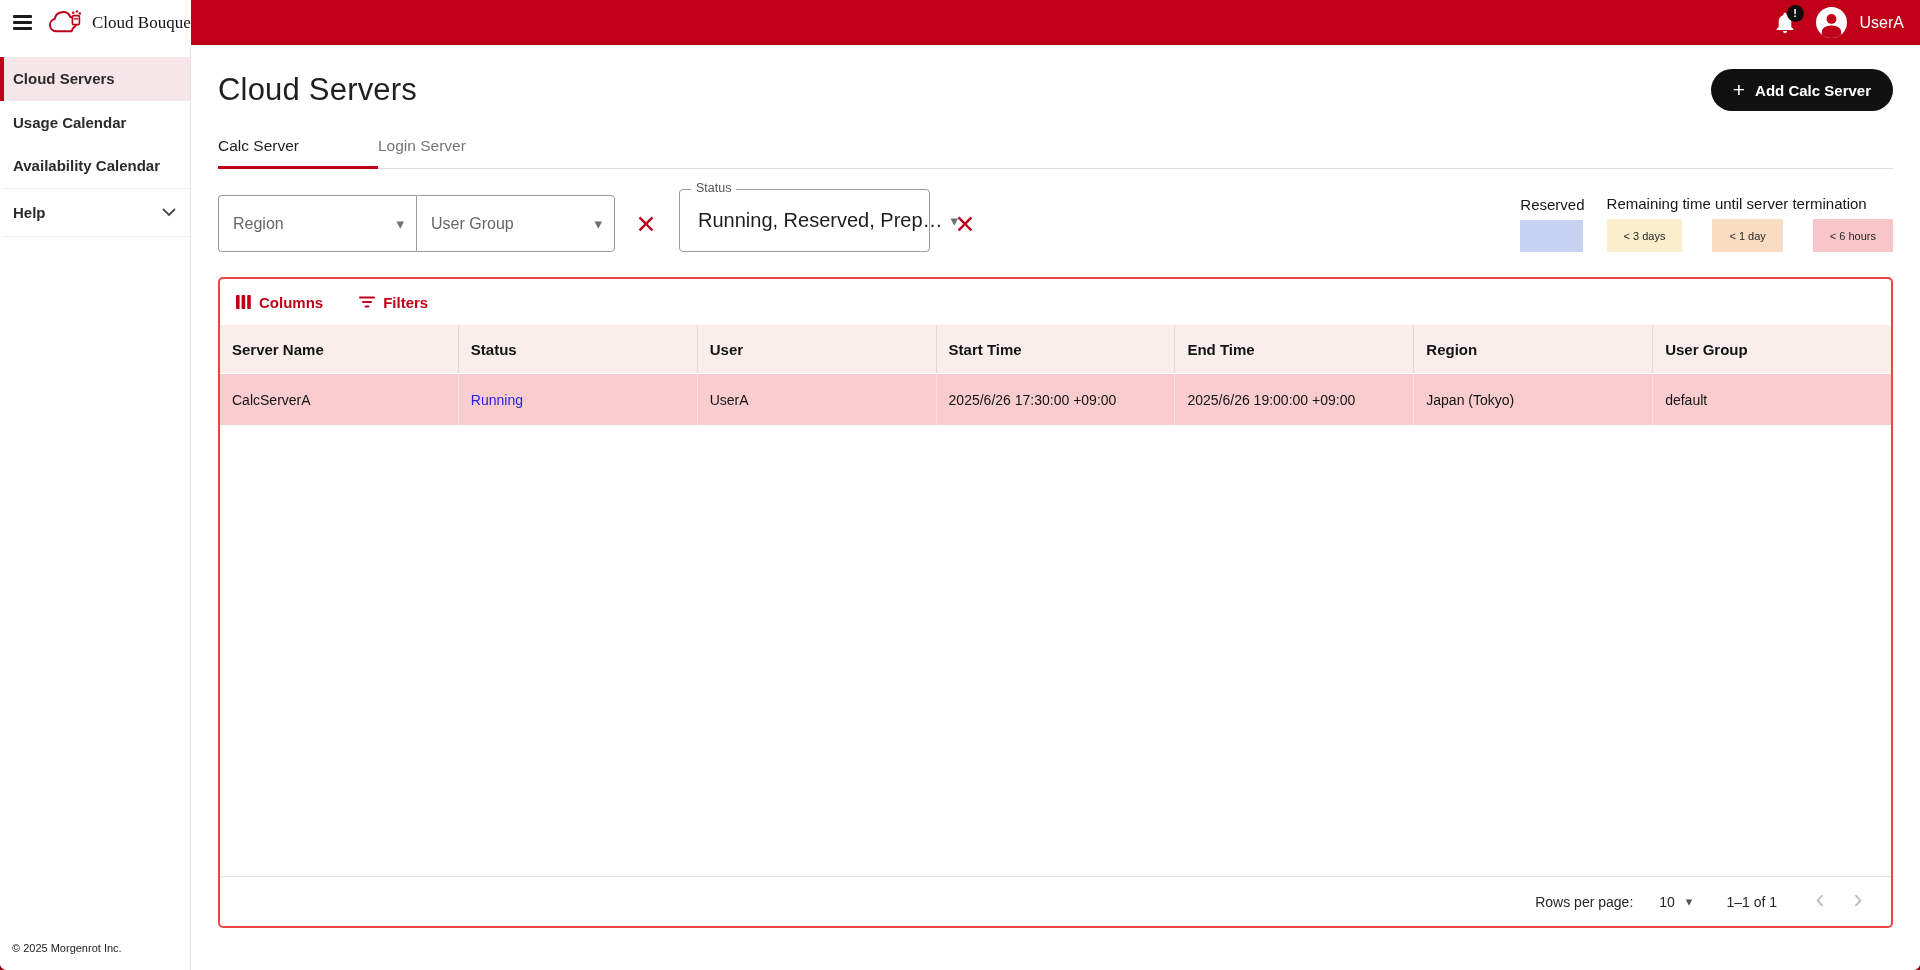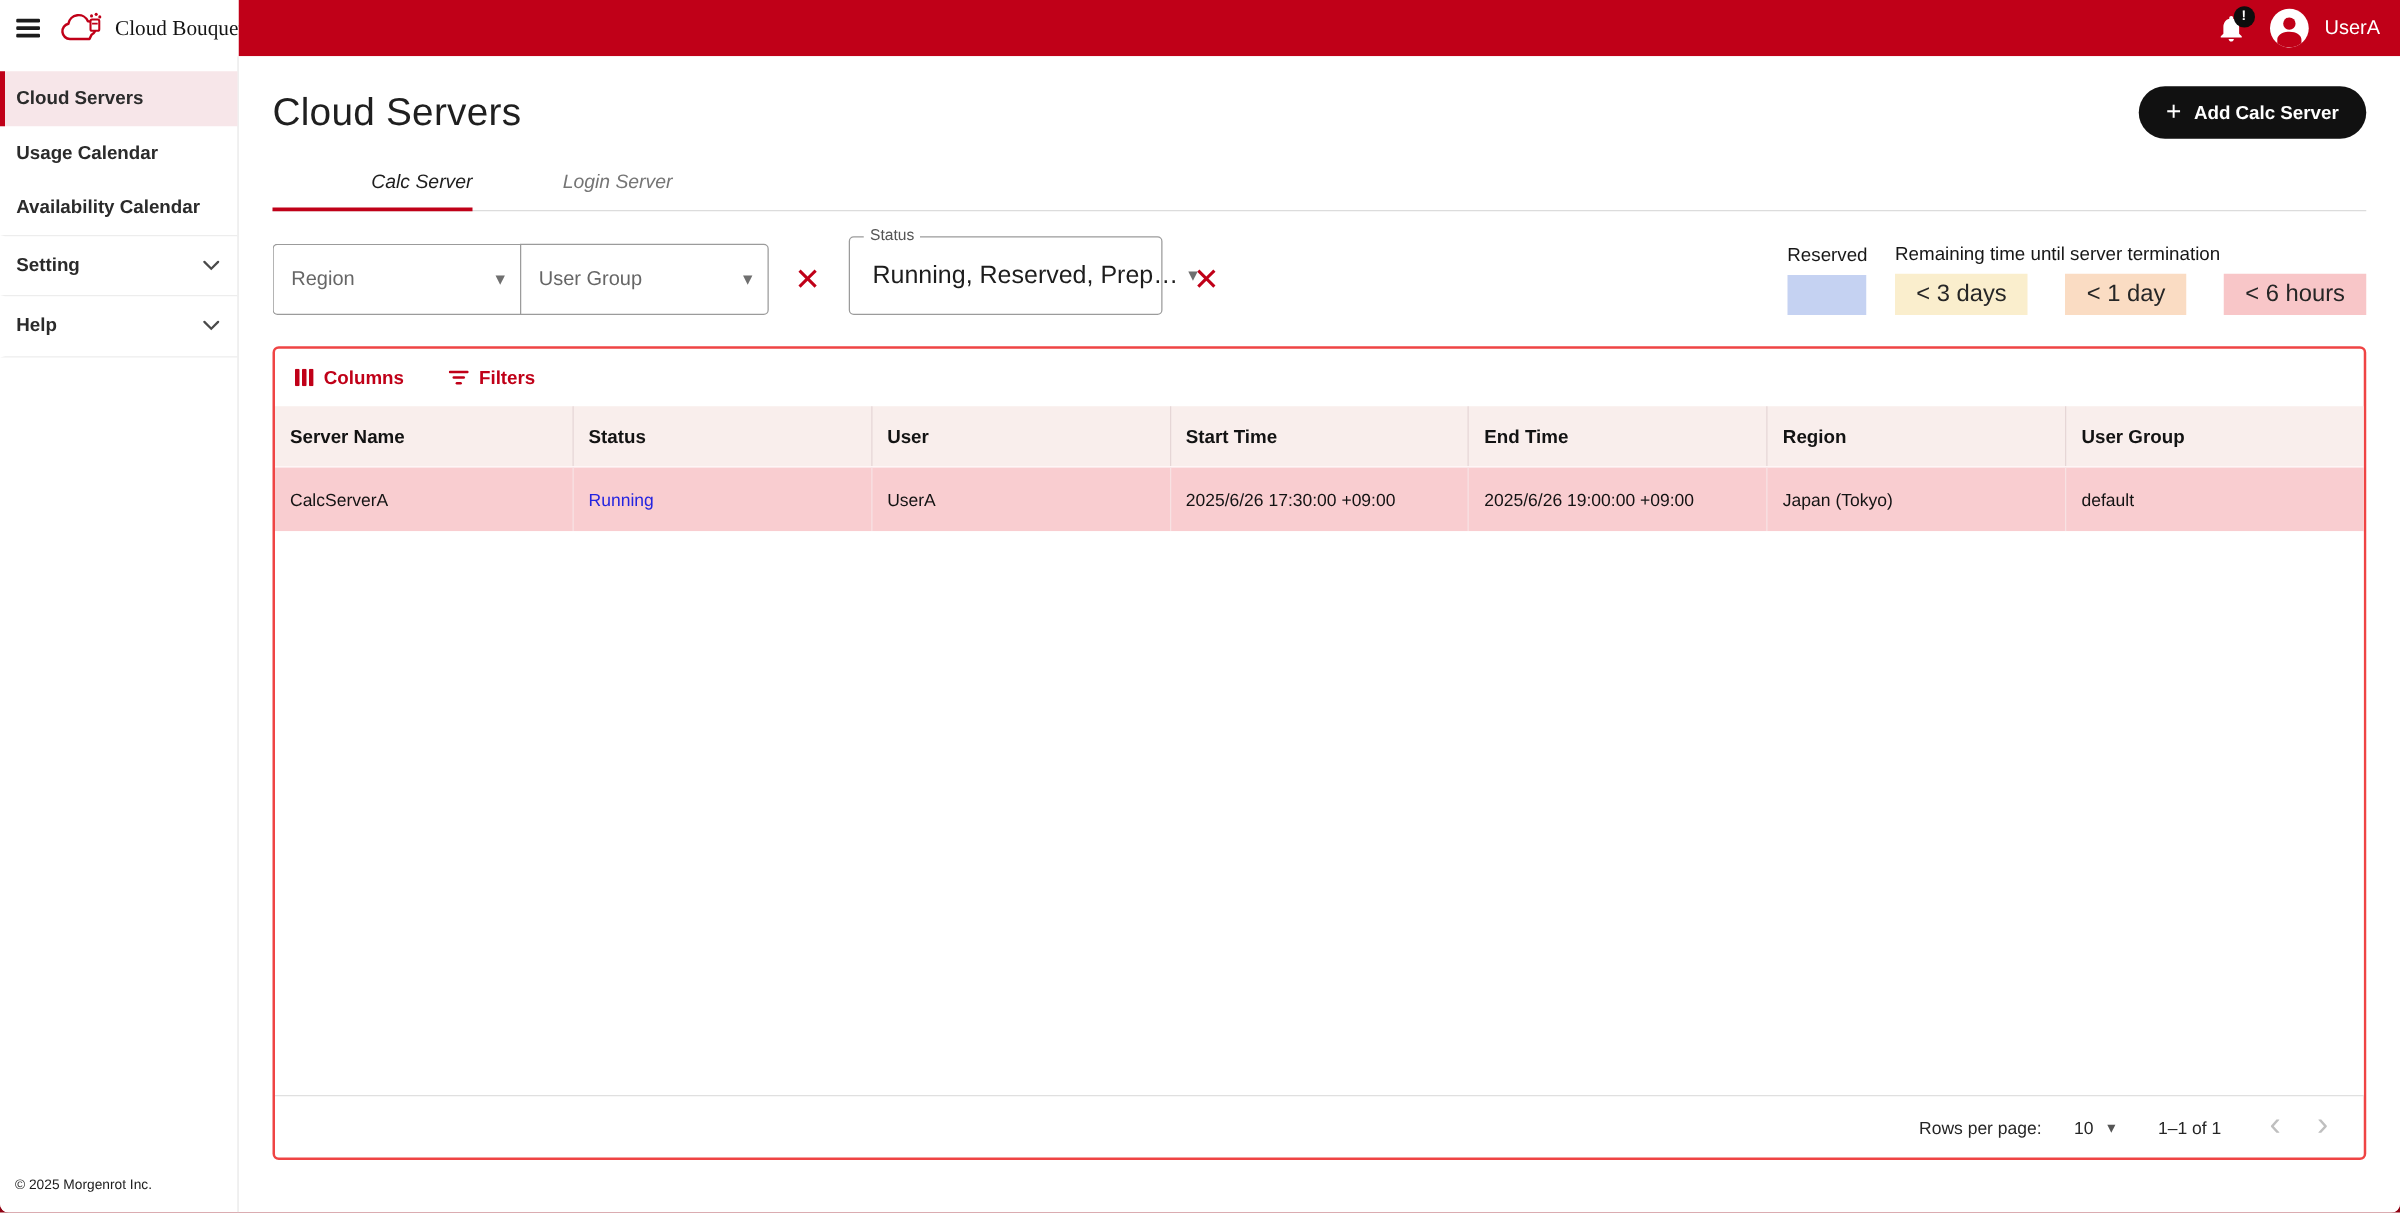--- a/index.html
+++ b/index.html
@@ -44,21 +44,21 @@
 
   .main { flex:1; min-width:0; display:flex; flex-direction:column; background:#fff; padding:0 27px; }
 
   
   .main-head { display:flex; align-items:center; justify-content:space-between; margin-top:24px; }
   .page-title { margin:0; font-size:31px; font-weight:400; color:#1f1f1f; letter-spacing:.2px; }
   .add-btn { display:flex; align-items:center; gap:10px; background:var(--add-button-bg,#111); color:#fff; border:none; border-radius:22px; height:42px; padding:0 22px; font-size:15px; font-weight:700; cursor:pointer; font-family:inherit; }
   .add-btn .plus { font-size:21px; font-weight:400; line-height:1; margin-top:-2px; }
 
   .tabs { display:flex; margin-top:15px; border-bottom:1px solid #dcdcdc; }
-  .tab { width:160px; text-align:right; padding:11px 0 13px; font-size:15.5px; color:#757575; font-weight:500; cursor:pointer; position:relative;font-style:italic; }
+  .tab { width:160px; text-align:left; padding:11px 0 13px; font-size:15.5px; color:#757575; font-weight:500; cursor:pointer; position:relative; }
   .tab.active { color:#1e1e1e; }
   .tab.active::after { content:""; position:absolute; left:0; right:0; bottom:-1px; height:3px; background:var(--primary,#c00018); }
 
   
   .filter-row { display:flex; align-items:flex-end; justify-content:space-between; margin-top:20px; }
   .filters-left { display:flex; align-items:flex-end; }
   .select-pair { display:flex; }
   .sel { height:57px; border:1px solid #9b9b9b; background:#fff; display:flex; align-items:center; justify-content:space-between; padding:0 12px 0 14px; cursor:pointer; }
   .sel.region { width:198px; border-radius:4px 0 0 4px; border-right:none; }
   .sel.ugroup { width:199px; border-radius:0 4px 4px 0; }
@@ -68,21 +68,21 @@
   .status-sel { position:relative; width:251px; height:63px; border:1px solid #9b9b9b; border-radius:4px; background:#fff; display:flex; align-items:center; justify-content:space-between; padding:0 12px 0 18px; cursor:pointer; }
   .status-label { position:absolute; top:-9px; left:11px; background:#fff; padding:0 5px; font-size:12.5px; color:#555; }
   .status-value { font-size:20px; color:#1d1d1d; white-space:nowrap; }
 
   
   .legend { display:flex; align-items:center; gap:22px; }
   .legend-col { display:flex; flex-direction:column; gap:7px; }
   .legend-label { font-size:15px; color:#171717; white-space:nowrap; }
   .swatch { width:63px; height:32px; background:var(--reserved-blue,#c5d2f2); }
   .chips { display:flex; gap:30px; }
-  .chip { height:33px; display:flex; align-items:center; justify-content:center; padding:0 17px; font-size:19px; color:#262626; white-space:nowrap; }
+  .chip { height:33px; display:flex; align-items:center; justify-content:center; padding:0 17px; font-size:11px; color:#262626; white-space:nowrap; }
   .chip.c0 { background:var(--chip-3days,#faeecd); }
   .chip.c1 { background:var(--chip-1day,#fadcc3); }
   .chip.c2 { background:var(--chip-6hours,#f8c6c8); }
 
   
   .table-card { flex:1; margin-top:25px; margin-bottom:42px; border:2px solid #ef4444; border-radius:5px; display:flex; flex-direction:column; min-height:0; overflow:hidden; }
   .toolbar { display:flex; align-items:center; gap:20px; height:46px; padding:0 8px; flex:0 0 46px; }
   .tool-btn { display:flex; align-items:center; gap:8px; background:none; border:none; color:var(--primary,#c00018); font-size:15px; font-weight:700; cursor:pointer; font-family:inherit; padding:4px 8px; }
   .thead { display:flex; height:48px; flex:0 0 48px; background:var(--table-header-bg,#f9eeec); }
   .th { flex:1; display:flex; align-items:center; padding:0 12px; font-weight:700; font-size:15px; color:#131313; border-right:1px solid #e6d6d6; cursor:pointer; }
@@ -145,28 +145,20 @@
     <nav class="sidebar">
       <div class="side-item selected">
         <span>Cloud Servers</span>
       </div>
       <div class="side-item">
         <span>Usage Calendar</span>
       </div>
       <div class="side-item">
         <span>Availability Calendar</span>
       </div>
-      <div class="side-item accordion">
-        <span>Setting</span>
-        <span class="chev">
-          <svg width="14" height="9" viewBox="0 0 14 9" fill="none">
-              <path d="M1.5 1.5 L7 7 L12.5 1.5" stroke="#4a4a4a" stroke-width="1.8" stroke-linecap="round" fill="none"></path>
-            </svg>
-        </span>
-      </div>
       <div class="side-item accordion last">
         <span>Help</span>
         <span class="chev">
           <svg width="14" height="9" viewBox="0 0 14 9" fill="none">
               <path d="M1.5 1.5 L7 7 L12.5 1.5" stroke="#4a4a4a" stroke-width="1.8" stroke-linecap="round" fill="none"></path>
             </svg>
         </span>
       </div>
       <div class="copyright">© 2025 Morgenrot Inc.</div>
     </nav>

